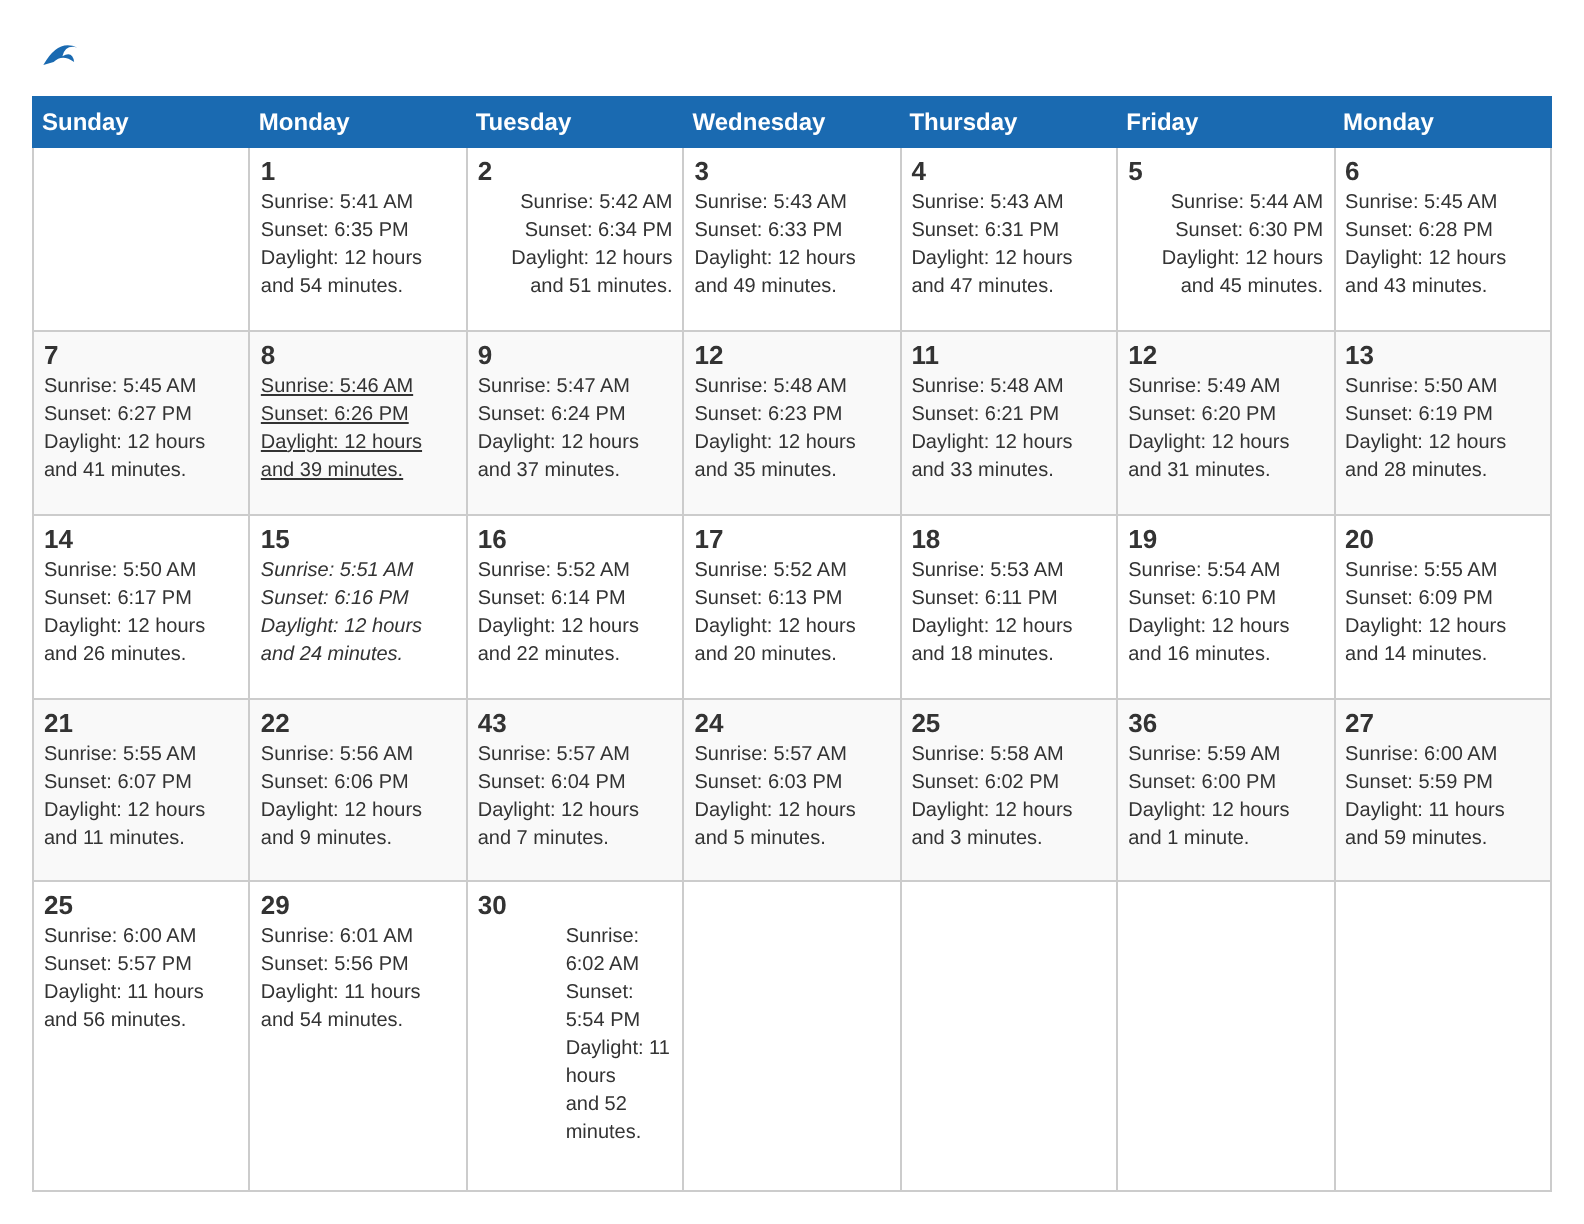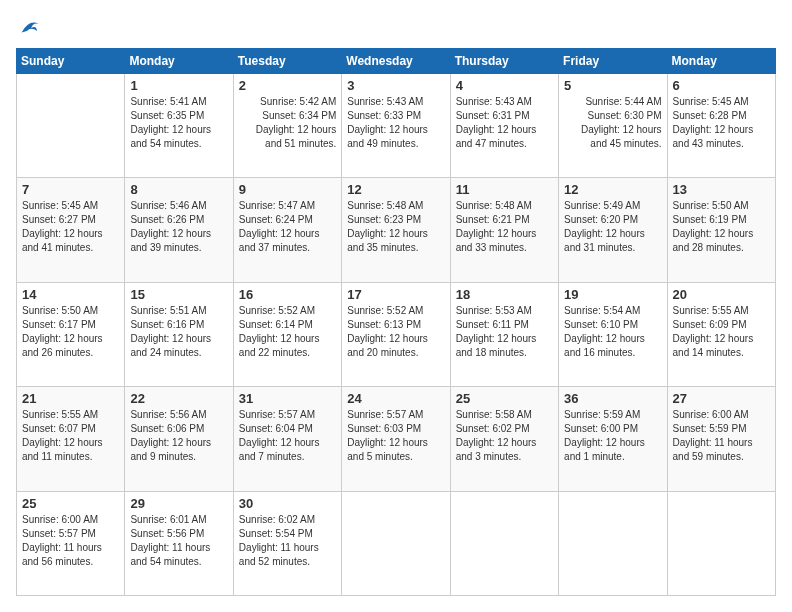--- a/index.html
+++ b/index.html
@@ -180,21 +180,21 @@
         <tr>
           <td>
             <span class="day-number">7</span>
             <div class="cell-info" style="white-space: pre-line;">Sunrise: 5:45 AM
 Sunset: 6:27 PM
 Daylight: 12 hours
 and 41 minutes.</div>
           </td>
           <td>
             <span class="day-number">8</span>
-            <div class="cell-info" style="white-space: pre-line;">Sunrise: 5:46 AM
+            <div class="cell-info" style="white-space: pre-line; text-decoration: underline;">Sunrise: 5:46 AM
 Sunset: 6:26 PM
 Daylight: 12 hours
 and 39 minutes.</div>
           </td>
           <td>
             <span class="day-number">9</span>
             <div class="cell-info" style="white-space: pre-line;">Sunrise: 5:47 AM
 Sunset: 6:24 PM
 Daylight: 12 hours
 and 37 minutes.</div>
@@ -231,21 +231,21 @@
         <tr>
           <td>
             <span class="day-number">14</span>
             <div class="cell-info" style="white-space: pre-line;">Sunrise: 5:50 AM
 Sunset: 6:17 PM
 Daylight: 12 hours
 and 26 minutes.</div>
           </td>
           <td>
             <span class="day-number">15</span>
-            <div class="cell-info" style="white-space: pre-line;">Sunrise: 5:51 AM
+            <div class="cell-info" style="white-space: pre-line; font-style: italic;">Sunrise: 5:51 AM
 Sunset: 6:16 PM
 Daylight: 12 hours
 and 24 minutes.</div>
           </td>
           <td>
             <span class="day-number">16</span>
             <div class="cell-info" style="white-space: pre-line;">Sunrise: 5:52 AM
 Sunset: 6:14 PM
 Daylight: 12 hours
 and 22 minutes.</div>
@@ -288,21 +288,21 @@
 and 11 minutes.</div>
           </td>
           <td>
             <span class="day-number">22</span>
             <div class="cell-info" style="white-space: pre-line;">Sunrise: 5:56 AM
 Sunset: 6:06 PM
 Daylight: 12 hours
 and 9 minutes.</div>
           </td>
           <td>
-            <span class="day-number">31</span>
+            <span class="day-number">43</span>
             <div class="cell-info" style="white-space: pre-line;">Sunrise: 5:57 AM
 Sunset: 6:04 PM
 Daylight: 12 hours
 and 7 minutes.</div>
           </td>
           <td>
             <span class="day-number">24</span>
             <div class="cell-info" style="white-space: pre-line;">Sunrise: 5:57 AM
 Sunset: 6:03 PM
 Daylight: 12 hours
@@ -340,21 +340,21 @@
           </td>
           <td>
             <span class="day-number">29</span>
             <div class="cell-info" style="white-space: pre-line;">Sunrise: 6:01 AM
 Sunset: 5:56 PM
 Daylight: 11 hours
 and 54 minutes.</div>
           </td>
           <td>
             <span class="day-number">30</span>
-            <div class="cell-info" style="white-space: pre-line;">Sunrise: 6:02 AM
+            <div class="cell-info" style="white-space: pre-line; margin-left: 44px;">Sunrise: 6:02 AM
 Sunset: 5:54 PM
 Daylight: 11 hours
 and 52 minutes.</div>
           </td>
           <td></td>
           <td></td>
           <td></td>
           <td></td>
         </tr>
       </tbody>

